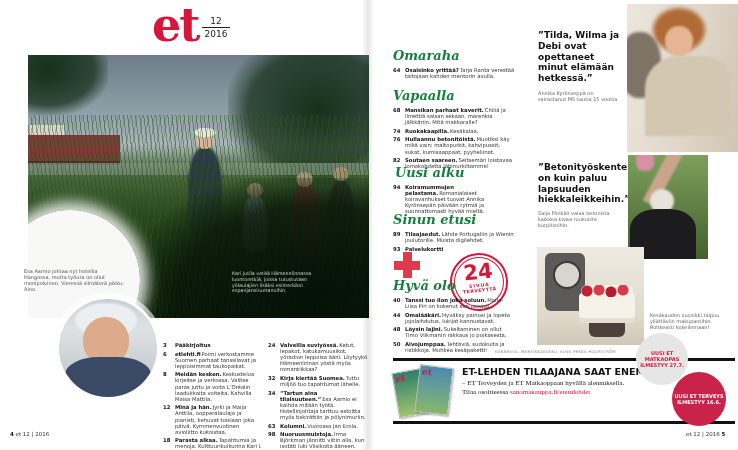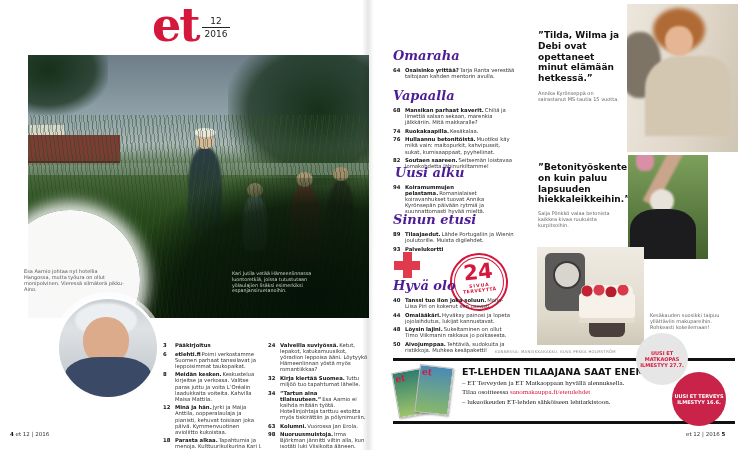--- a/index.html
+++ b/index.html
@@ -42,21 +42,21 @@
   
   #grass-icon{left:84px;top:299px;width:24px;height:14px;}
   
   #man-photo{left:56px;top:296px;width:98px;height:98px;border-radius:50%;overflow:hidden;
     border:3px solid #fff;box-shadow:0 0 0 4px rgba(255,255,255,0.6);
     background:linear-gradient(180deg,#c9cdd2 0%,#dfe2e4 30%,#b9c0c8 100%);}
   #man-hair{position:absolute;left:16px;top:4px;width:62px;height:34px;border-radius:50%;background:#eceff1;filter:blur(1px);}
   #man-face{position:absolute;left:24px;top:18px;width:46px;height:48px;border-radius:48%;background:#dcab8c;filter:blur(0.6px);}
   #man-shirt{position:absolute;left:6px;top:58px;width:86px;height:44px;border-radius:40% 40% 0 0;background:#3a4a66;}
   
-  .sec-head{font-family:"DejaVu Serif",serif;font-style:italic;font-weight:700;color:#4c1d95;}
+  .sec-head{font-family:"DejaVu Serif",serif;font-style:italic;font-weight:700;color:#15803d;}
   #toc-head{left:163px;top:315px;font-size:15px;}
   .toc-col{width:100px;font-size:5.3px;line-height:6.1px;color:#333;}
   #toc-col1{left:163px;top:342px;}
   #toc-col2{left:268px;top:342px;}
   .toc-item{display:flex;margin-bottom:2.5px;}
   .toc-item .pg{flex:0 0 12px;font-weight:700;color:#111;}
   .toc-item .tx{flex:1;}
   .toc-item .t{font-weight:700;color:#111;margin-right:1px;}
   
   .rsec-head{font-size:13px;}
@@ -353,21 +353,20 @@
       </div>
     <div class="cov" id="cov2">
         <span class="m">et</span>
       </div>
   </div>
   <div class="abs" id="banner-headline">ET-LEHDEN TILAAJANA SAAT ENEMMÄN!</div>
   <div class="abs banner-line" style="top:379px;">– ET Terveyden ja ET Matkaoppaan hyvällä alennuksella.</div>
   <div class="abs banner-line" style="top:388px;">
     <span>Tilaa osoitteessa </span><span class="redlink">sanomakauppa.fi/etetulehdet</span>
   </div>
-  <div class="abs banner-line" style="top:398px;">– lukuoikeuden ET-lehden sähköiseen lehtiarkistoon.</div>
   <div class="abs" id="badge-gray">UUSI ET MATKAOPAS ILMESTYY 27.7.</div>
   <div class="abs" id="badge-red">UUSI ET TERVEYS ILMESTYY 16.6.</div>
 
   <div class="abs folio" id="folio-left">
     <b>4</b>
     <span>et 12 | 2016</span>
   </div>
   <div class="abs folio" id="folio-right">
     <span>et 12 | 2016</span>
     <b>5</b>

